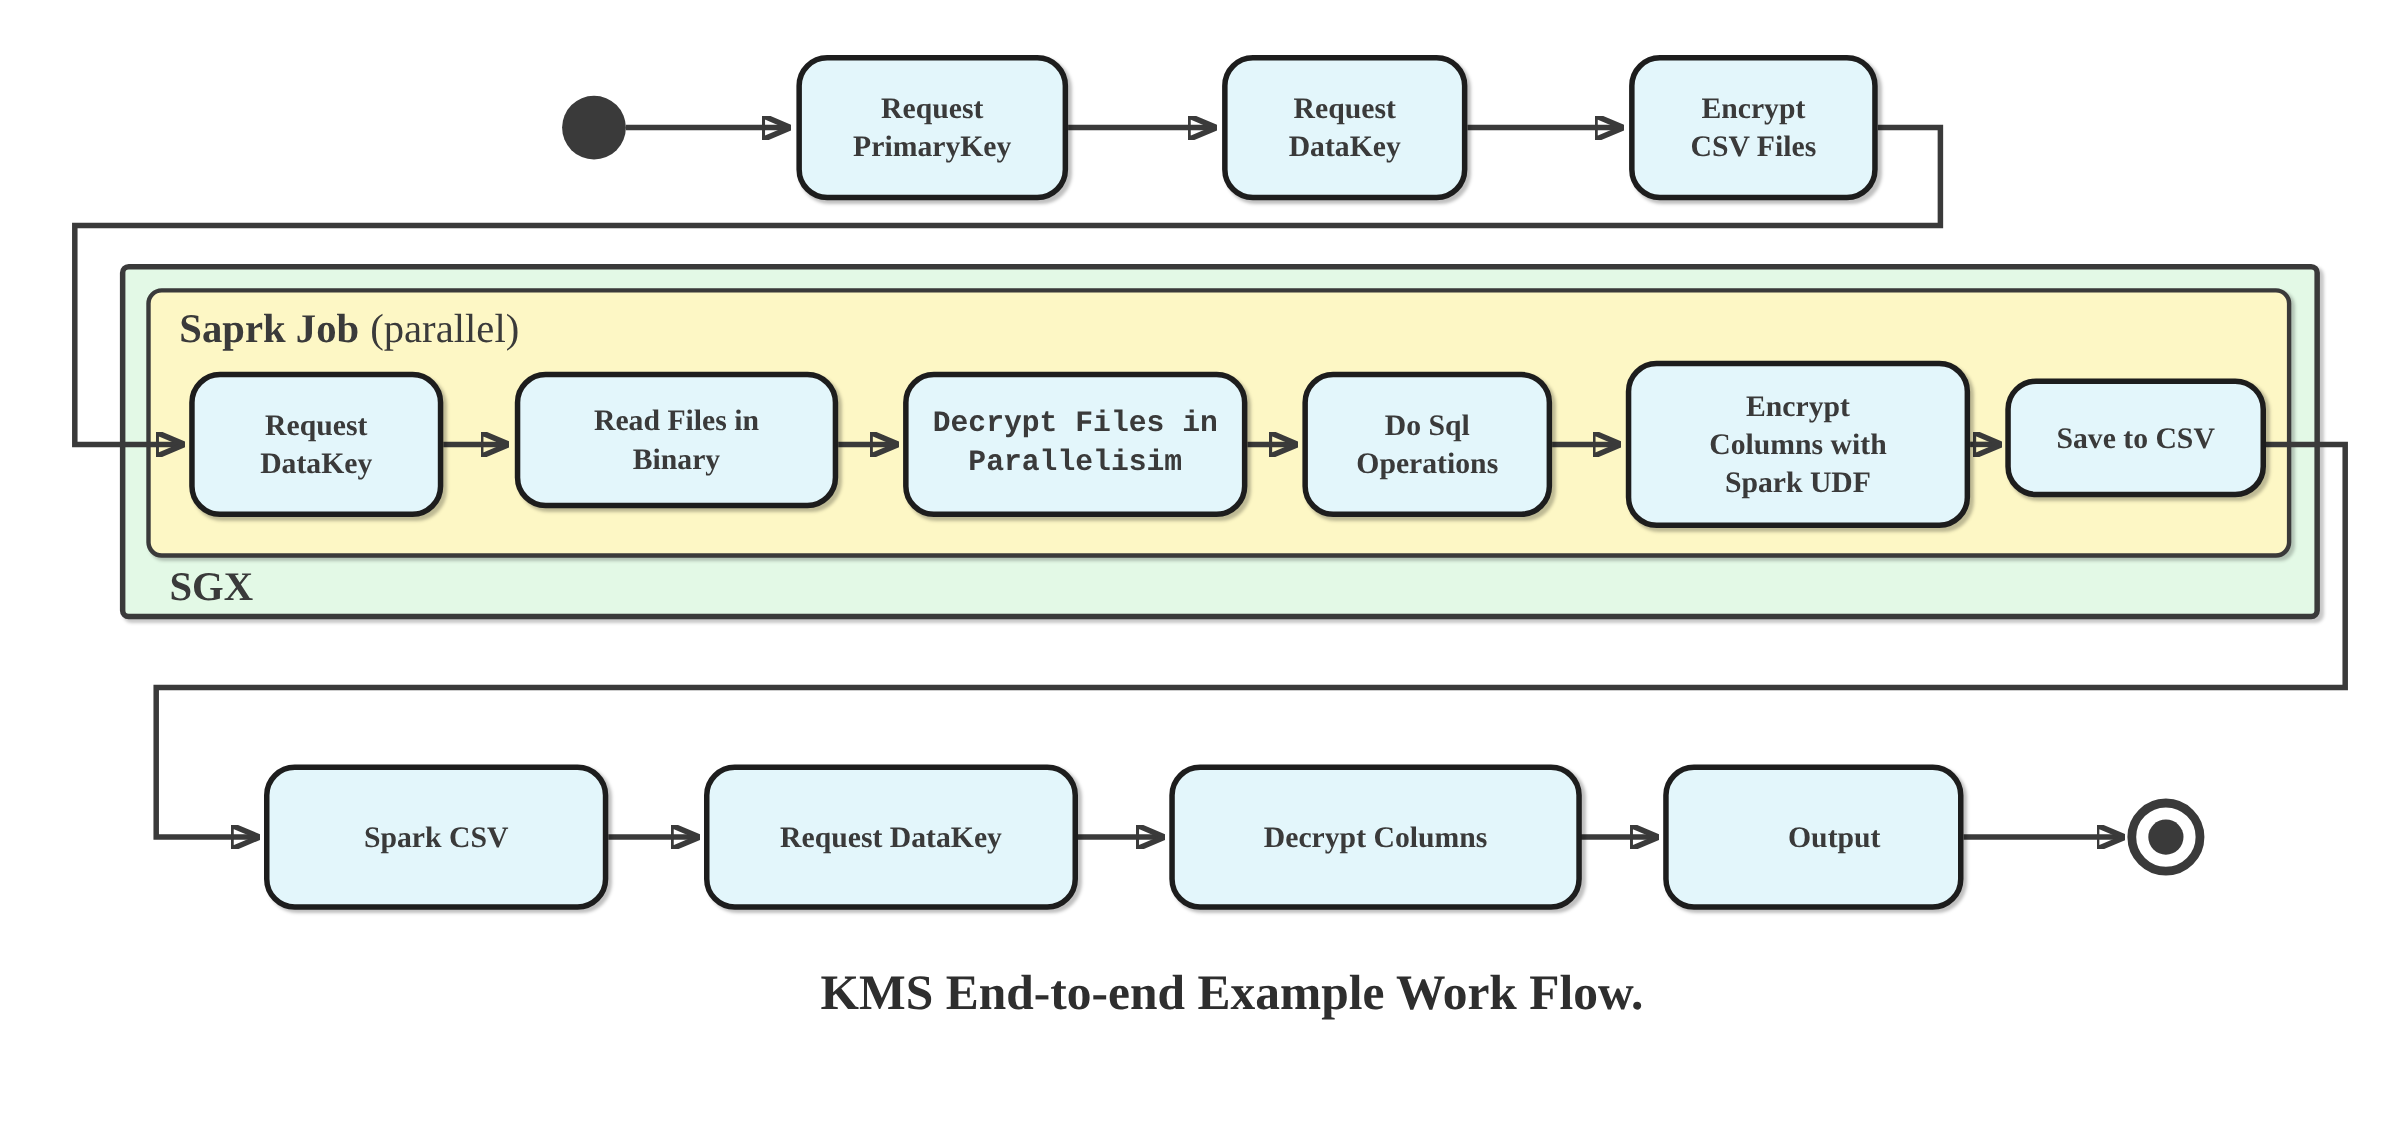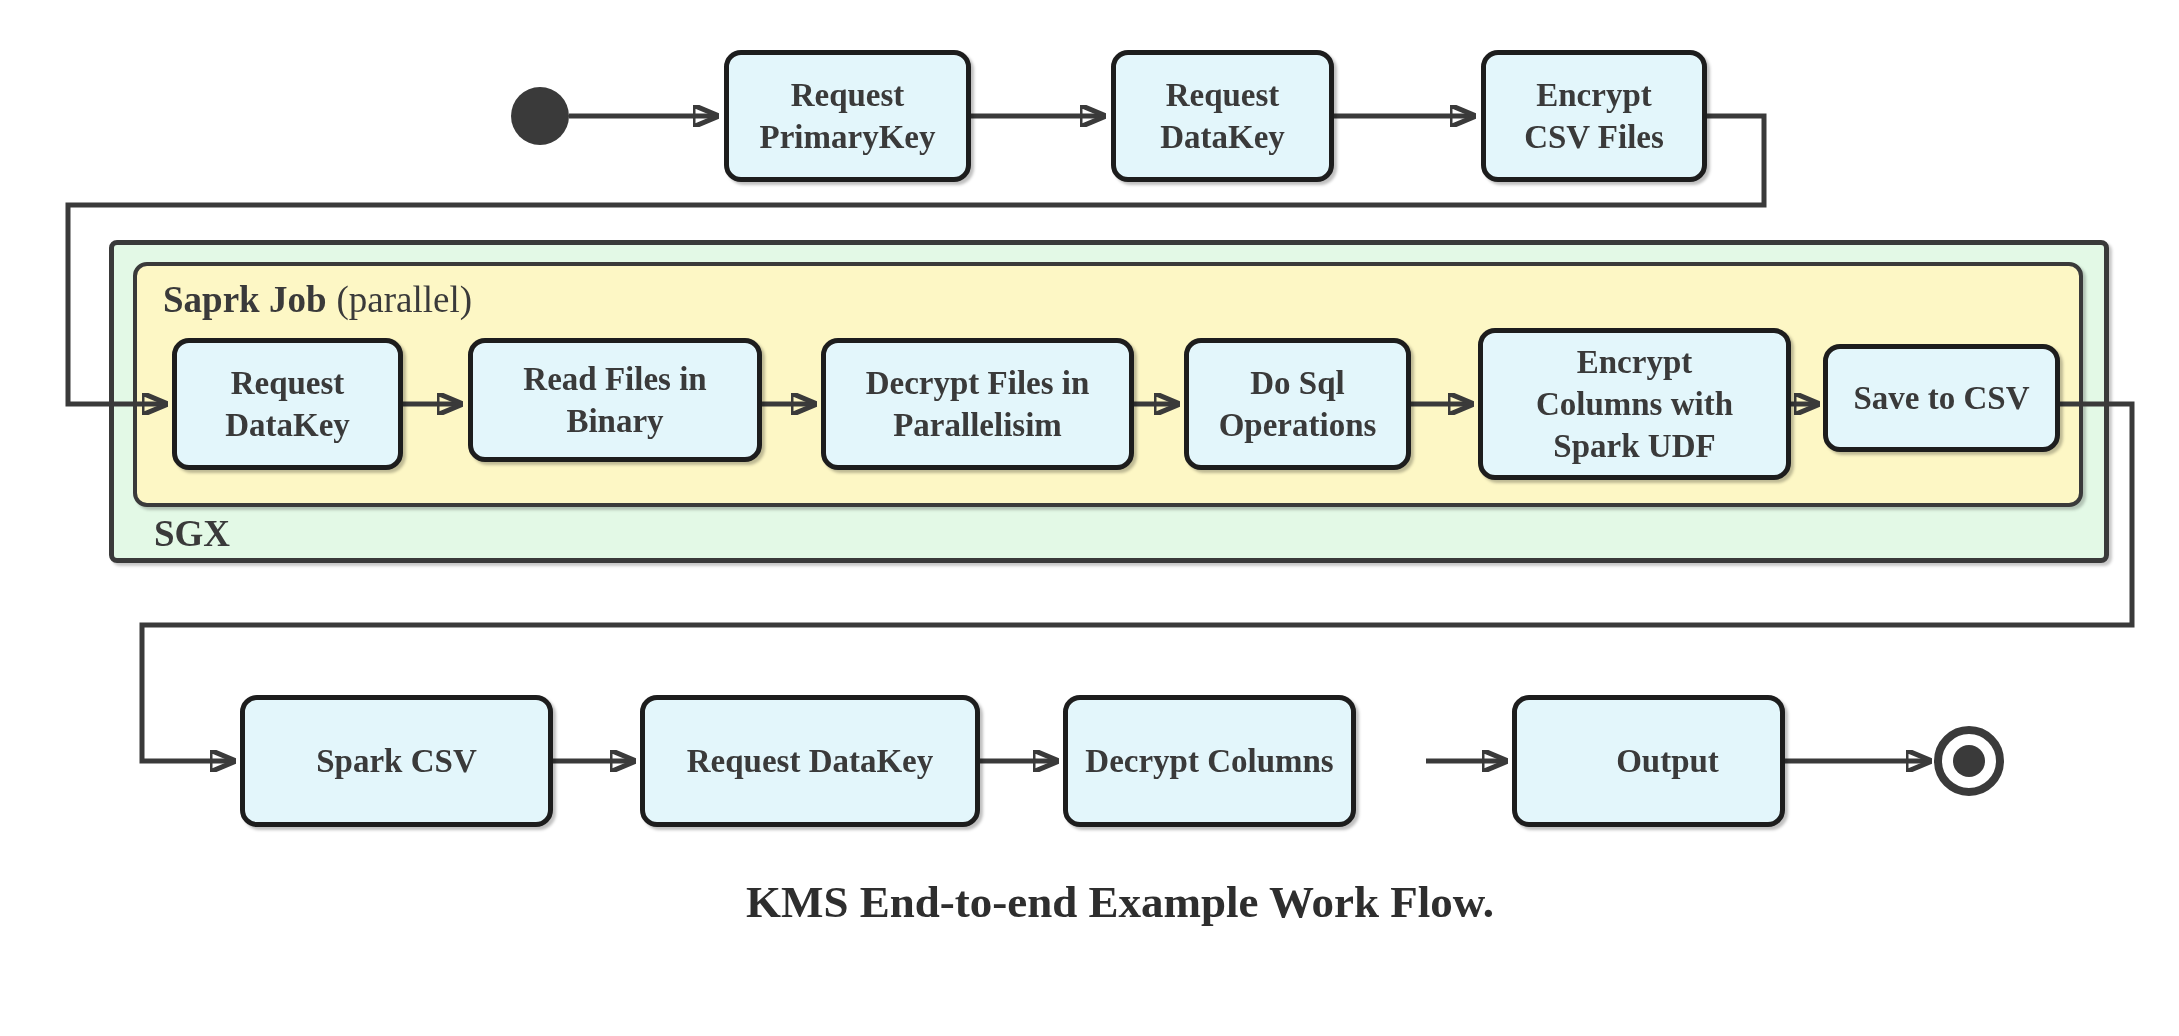--- a/index.html
+++ b/index.html
@@ -59,26 +59,26 @@
   }
   .arrowhead{fill:var(--line);}
   .start-dot{fill:var(--line);}
   .end-outer{fill:#ffffff;stroke:var(--line);stroke-width:8px;}
   .end-inner{fill:var(--line);}
   .node{
     position:absolute;
     box-sizing:border-box;
     background:var(--node-fill);
     border:5px solid var(--node-border);
-    border-radius:17px;
+    border-radius:28px;
     box-shadow:3px 3px 3px rgba(0,0,0,.25);
     display:flex;align-items:center;justify-content:center;
     text-align:center;
     font-weight:bold;
-    font-size:33px;
+    font-size:27px;
     line-height:1.28;
     color:var(--text);
     white-space:pre-line;
     z-index:5;
   }
   .caption{
     position:absolute;
     left:1120px;top:876px;
     transform:translateX(-50%);
     font-weight:bold;
@@ -135,29 +135,29 @@
 PrimaryKey</div>
   <div class="node" style="left:1111px;top:50px;width:223px;height:132px;">Request
 DataKey</div>
   <div class="node" style="left:1481px;top:50px;width:226px;height:132px;">Encrypt
 CSV Files</div>
 
   <div class="node" style="left:172px;top:338px;width:231px;height:132px;">Request
 DataKey</div>
   <div class="node" style="left:468px;top:338px;width:294px;height:124px;">Read Files in
 Binary</div>
-  <div class="node" style="left:821px;top:338px;width:313px;height:132px;">Decrypt Files in
+  <div class="node" style="left:821px;top:338px;width:313px;height:132px;font-family:Liberation Mono, monospace;">Decrypt Files in
 Parallelisim</div>
   <div class="node" style="left:1184px;top:338px;width:227px;height:132px;text-align:center;">Do Sql
 Operations</div>
   <div class="node" style="left:1478px;top:328px;width:313px;height:152px;">Encrypt
 Columns with
 Spark UDF</div>
   <div class="node" style="left:1823px;top:344px;width:237px;height:108px;">Save to CSV</div>
 
   <div class="node" style="left:240px;top:695px;width:313px;height:132px;">Spark CSV</div>
   <div class="node" style="left:640px;top:695px;width:340px;height:132px;">Request DataKey</div>
-  <div class="node" style="left:1063px;top:695px;width:293px;height:132px;">Decrypt Columns</div>
+  <div class="node" style="left:1063px;top:695px;width:375px;height:132px;">Decrypt Columns</div>
   <div class="node" style="left:1512px;top:695px;width:273px;height:132px;padding-left:38px;">Output</div>
 
   <div class="caption">KMS End-to-end Example Work Flow.</div>
 
 </div>
 
 </body></html>

